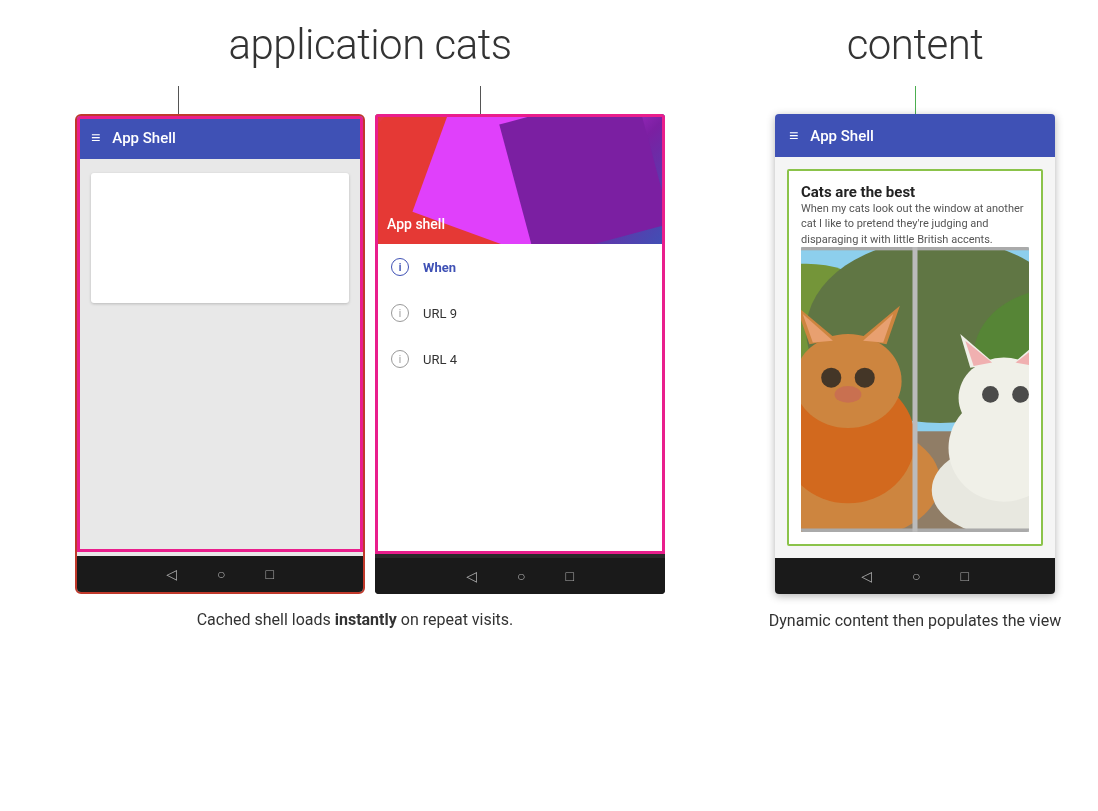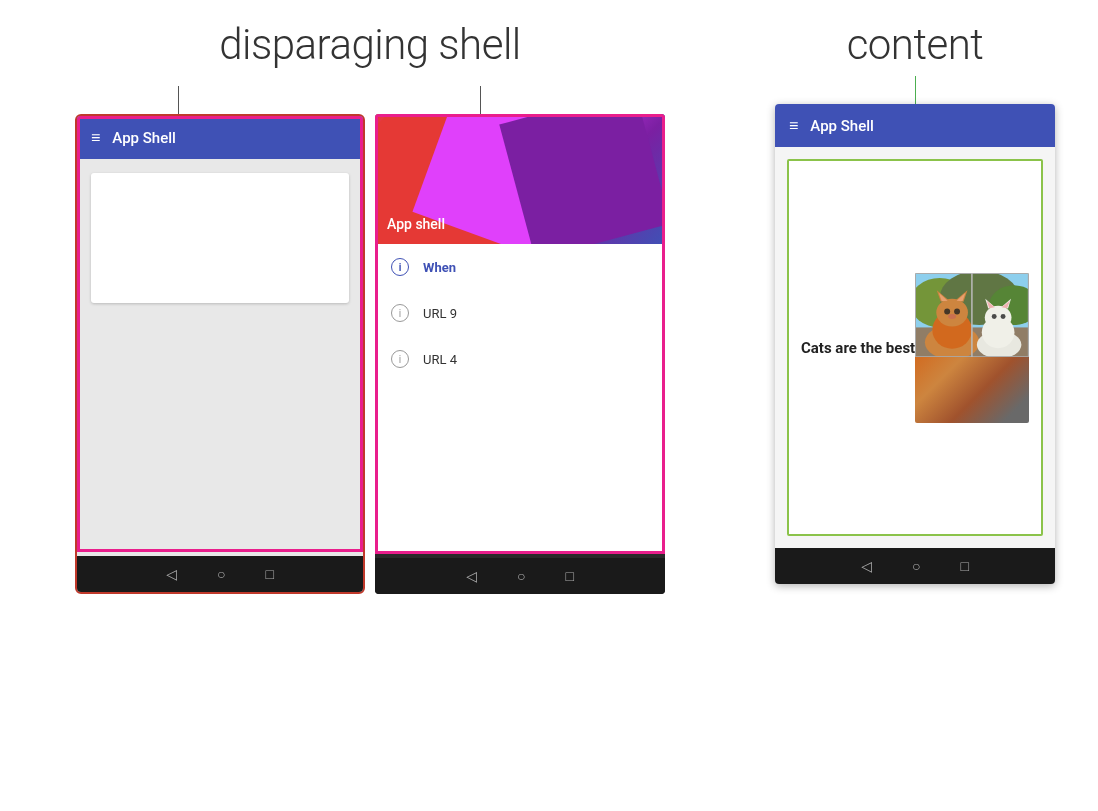--- a/index.html
+++ b/index.html
@@ -269,20 +269,21 @@
       flex-direction: column;
       align-items: center;
       flex: 0 0 350px;
       margin-left: 30px;
     }
 
     .content-label {
       font-size: 42px;
       font-weight: 300;
       color: #333;
+      margin-bottom: 10px;
       letter-spacing: -0.5px;
     }
 
     .phone-3 {
       width: 280px;
       height: 480px;
       background: #f5f5f5;
       border-radius: 4px;
       overflow: hidden;
       position: relative;
@@ -305,22 +306,22 @@
       overflow: hidden;
     }
 
     .content-card {
       background: white;
       border: 2.5px solid #8bc34a;
       border-radius: 2px;
       padding: 12px;
       flex: 1;
       display: flex;
-      overflow: hidden;
-      align-items: center;
+      flex-direction: column;
+      overflow: hidden;
     }
 
     .card-title {
       font-size: 15px;
       font-weight: bold;
       color: #222;
     }
 
     .card-text {
       font-size: 11px;
@@ -440,21 +441,21 @@
       gap: 12px;
       flex-shrink: 0;
     }
   </style>
 </head>
 <body>
 
 <div class="main-layout">
 
   <div class="left-section">
-    <h1 class="app-shell-label">disparaging shell</h1>
+    <h1 class="app-shell-label">application cats</h1>
 
     <div class="connector-container">
       <div class="connector-left"></div>
       <div class="connector-right"></div>
     </div>
 
     <div class="phones-row">
 
       <div class="phone phone-1">
         <div class="phone-border-overlay"></div>
@@ -531,20 +532,21 @@
 
     <div class="phone-3">
       <div class="phone-3-screen">
         <div class="app-bar">
           <span class="hamburger-icon">≡</span>
           <span class="app-bar-title">App Shell</span>
         </div>
         <div class="content-area">
           <div class="content-card">
             <div class="card-title">Cats are the best</div>
+            <div class="card-text">When my cats look out the window at another cat I like to pretend they're judging and disparaging it with little British accents.</div>
 
             <div class="cat-image">
               <svg width="100%" height="100%" viewBox="0 0 230 170" preserveAspectRatio="xMidYMid slice" xmlns="http://www.w3.org/2000/svg">
 
                 <rect x="0" y="0" width="230" height="170" fill="#87CEEB"></rect>
 
                 <ellipse cx="50" cy="60" rx="60" ry="50" fill="#6B8E23"></ellipse>
                 <ellipse cx="130" cy="50" rx="80" ry="55" fill="#556B2F"></ellipse>
                 <ellipse cx="200" cy="65" rx="50" ry="40" fill="#4a7c20"></ellipse>
 
@@ -591,13 +593,17 @@
           <span class="nav-icon">◁</span>
           <span class="nav-icon">○</span>
           <span class="nav-icon">□</span>
         </div>
       </div>
     </div>
   </div>
 </div>
 
 <div class="bottom-texts">
+  <div class="bottom-left-text">
+    <span>Cached shell loads </span><strong>instantly</strong><span> on repeat visits.</span>
+  </div>
+  <div class="bottom-right-text">Dynamic content then populates the view</div>
 </div>
 
 </body></html>

